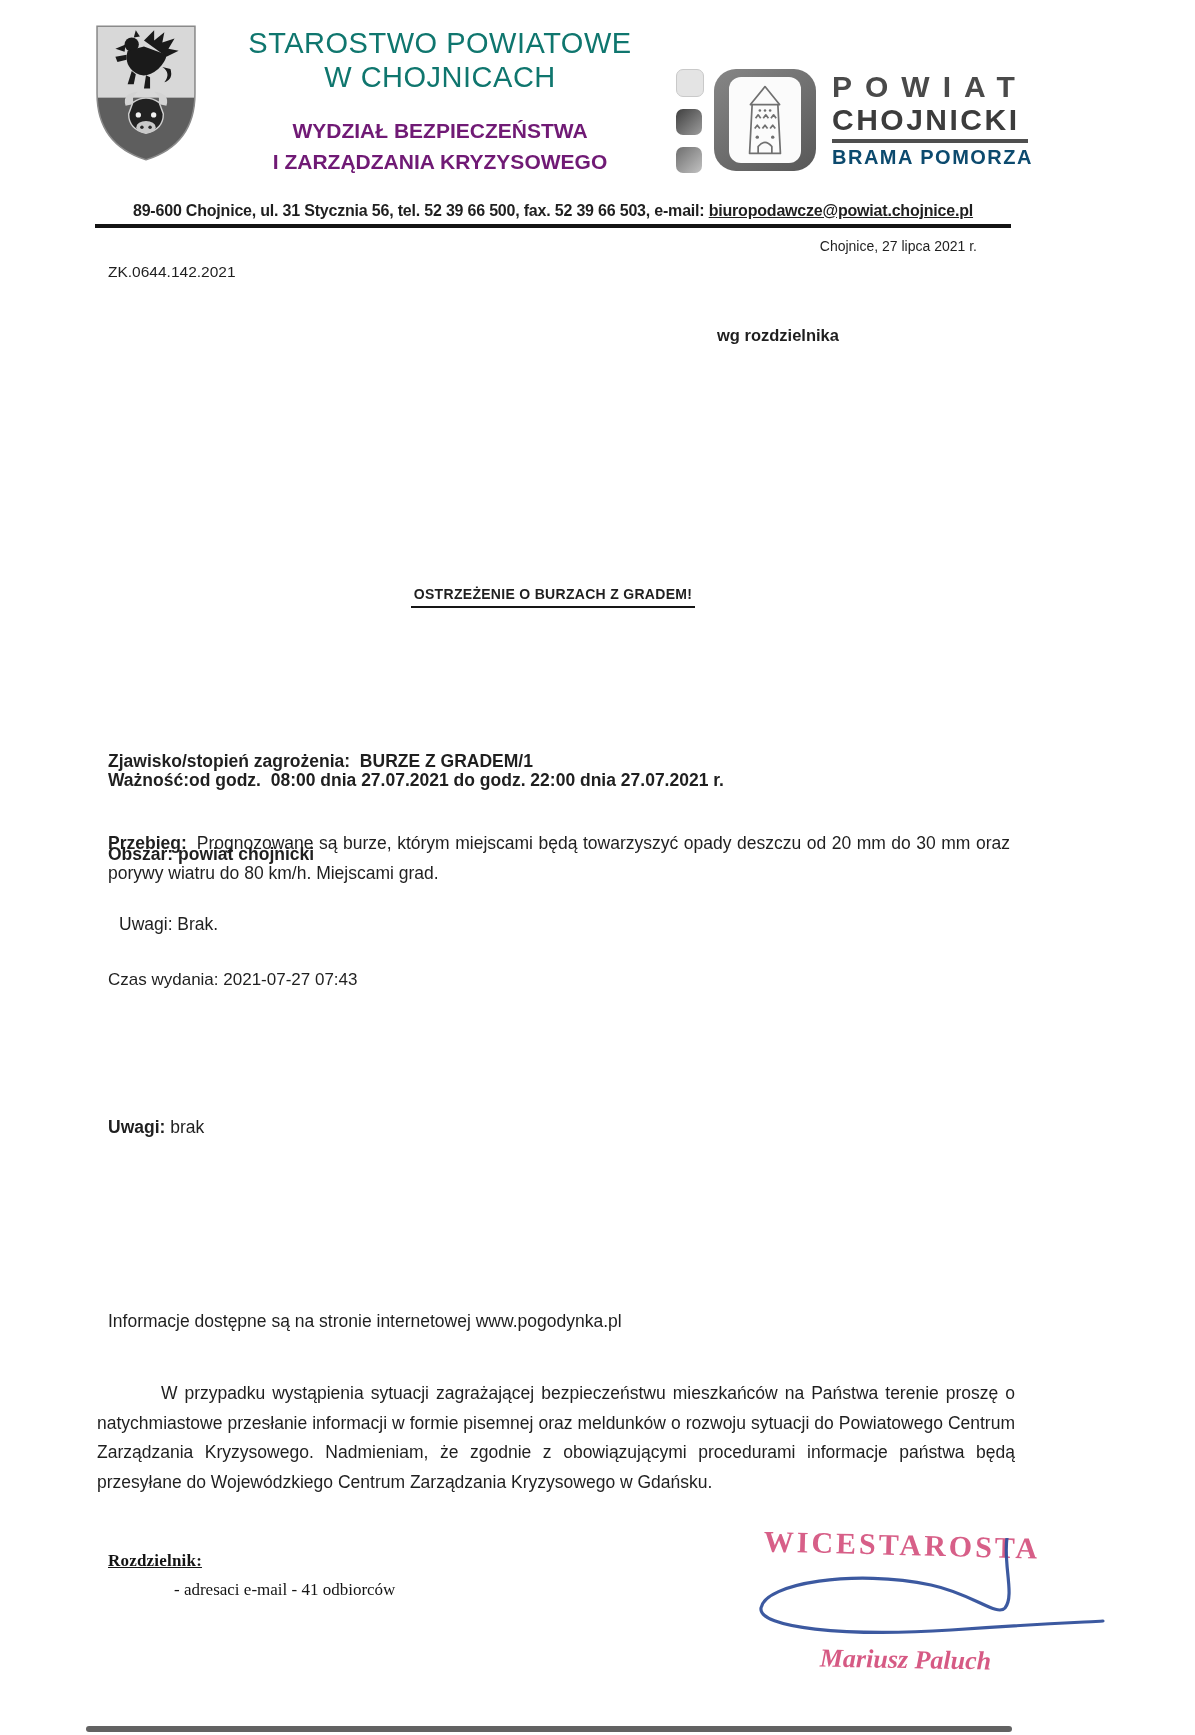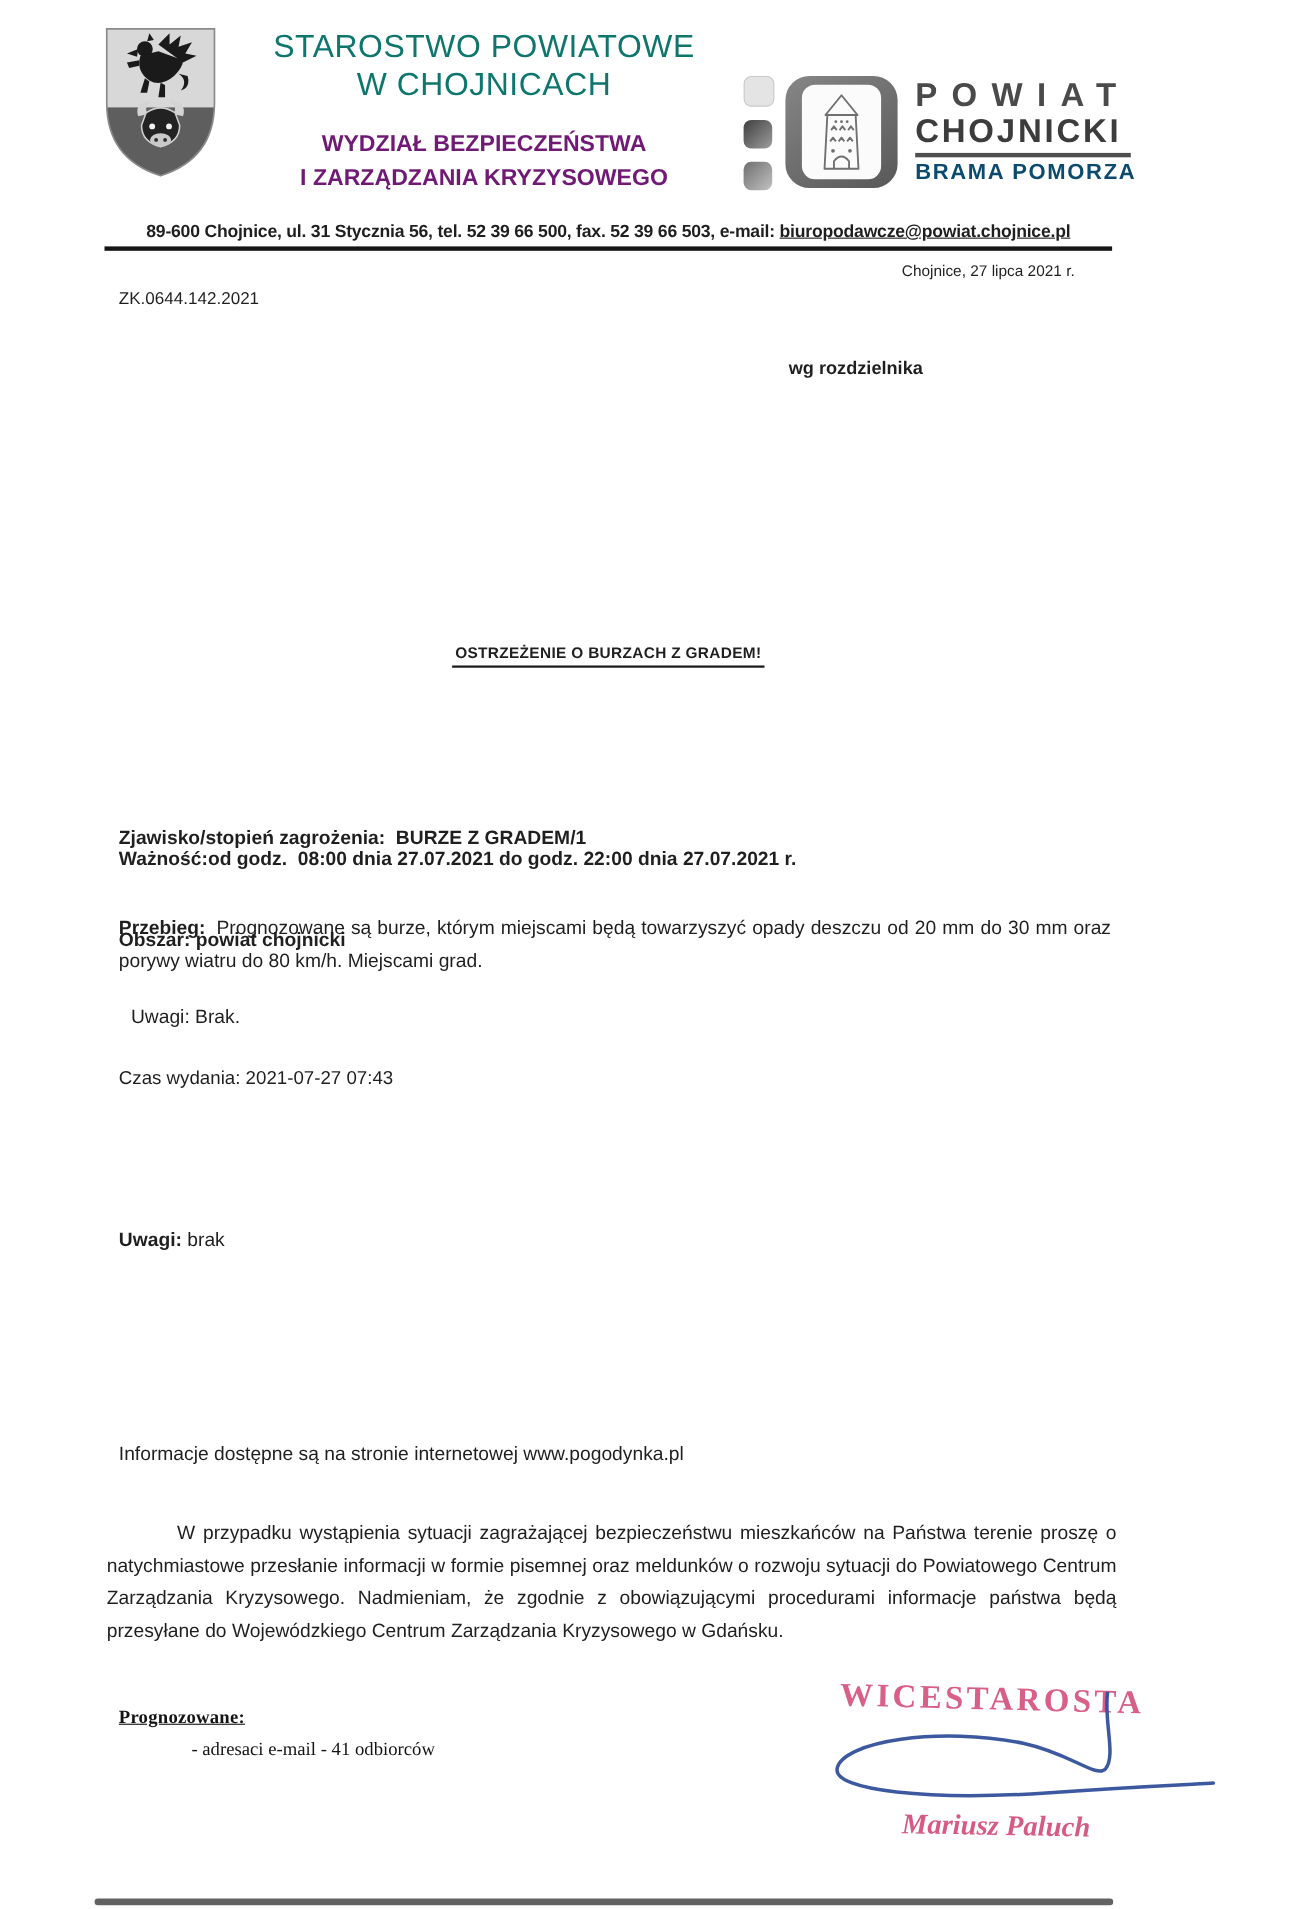--- a/index.html
+++ b/index.html
@@ -179,21 +179,21 @@
 
   <div class="remarks1">Uwagi: Brak.</div>
   <div class="issue-time">Czas wydania: 2021-07-27 07:43</div>
   <div class="remarks2"><span class="lbl">Uwagi:</span><span> brak</span></div>
 
   <div class="info-line"><span>Informacje dostępne są na stronie internetowej </span><span class="link">www.pogodynka.pl</span></div>
 
   <div class="closing">W przypadku wystąpienia sytuacji zagrażającej bezpieczeństwu mieszkańców na Państwa terenie proszę o natychmiastowe przesłanie informacji w formie pisemnej oraz meldunków o rozwoju sytuacji  do Powiatowego Centrum Zarządzania Kryzysowego. Nadmieniam, że zgodnie z obowiązującymi procedurami informacje państwa będą przesyłane do Wojewódzkiego Centrum Zarządzania Kryzysowego w Gdańsku.</div>
 
   <div class="dist">
-    <div class="dist-label">Prognozowane:</div>
+    <div class="dist-label">Rozdzielnik:</div>
     <div class="dist-item">- adresaci e-mail - 41 odbiorców</div>
   </div>
 
   <div class="stamp-title">WICESTAROSTA</div>
   <svg class="signature" width="470" height="115" viewBox="0 0 470 115" aria-hidden="true">
     <path d="M272,0 C268,26 280,58 270,70 C262,79 238,56 196,47 C120,31 30,45 26,70 C23,90 110,99 216,92 C300,86 352,84 368,83" fill="none" style="stroke:var(--ink-blue,#31509b)" stroke-width="3.2" stroke-linecap="round" opacity="0.95"></path>
   </svg>
   <div class="stamp-name">Mariusz Paluch</div>
 
   <div class="bottom-bar"></div>

